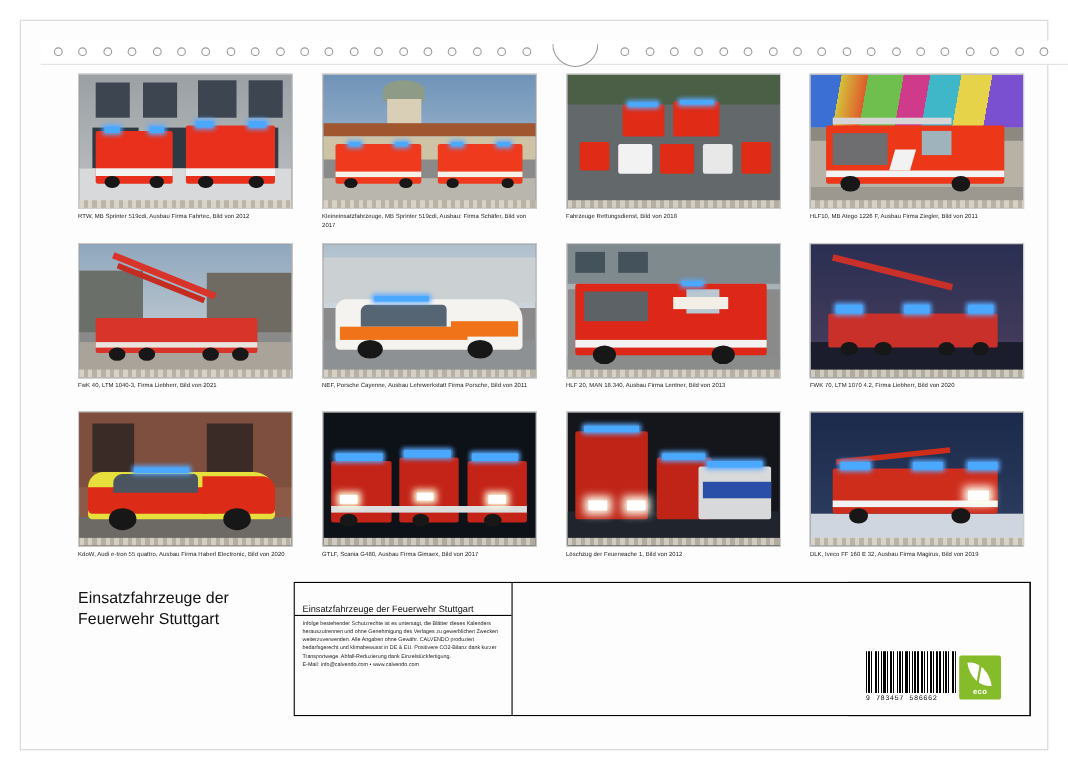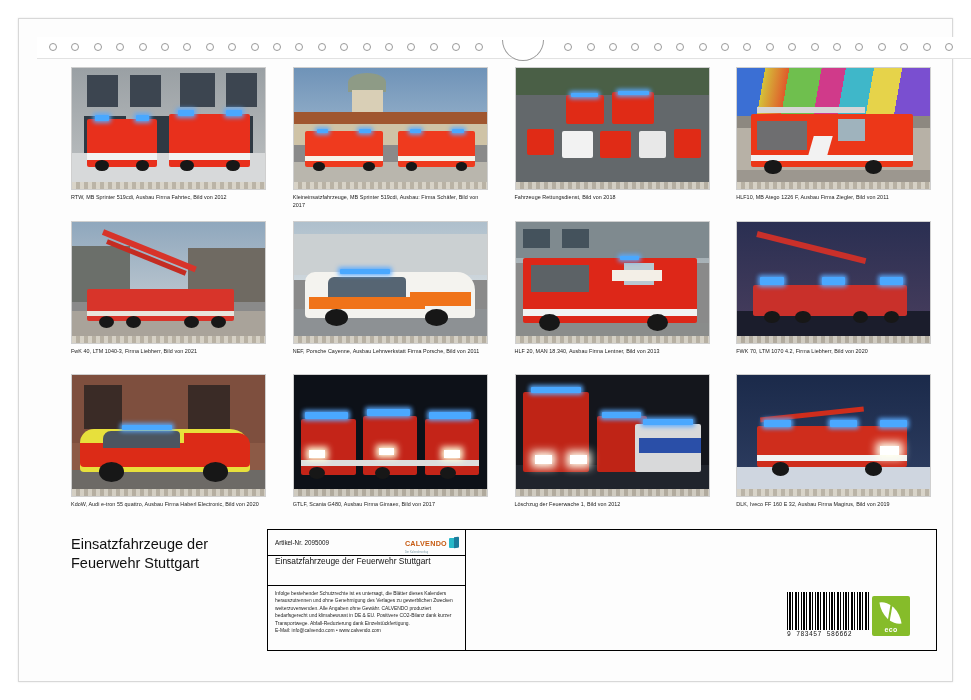--- a/index.html
+++ b/index.html
@@ -141,21 +141,21 @@
     background:#27b9c9; border-radius:1px 0 0 1px;
   }
   #calvendo-logo .book .p2 {
     position:absolute; left:5px; top:0; width:5px; height:11px;
     background:#1b7b9c; border-radius:0 1px 1px 0;
     transform: skewY(-6deg);
   }
   #row-name {
     height: 30px;
     border-bottom: 1.5px solid #000;
-    display: flex; align-items: flex-start;
+    display: flex; align-items: flex-end;
     padding: 0 7px;
   }
   #row-name .nm { font-size: 8.4px; line-height: 1.3; color: #111; }
   #row-legal {
     flex: 1;
     padding: 4px 7px 0 7px;
   }
   #row-legal .lg {
     font-size: 4.9px; line-height: 1.52; color: #1d1d1d;
     white-space: pre-line;
@@ -507,33 +507,20 @@
     <div id="bottom">
 
       <div id="title-block">
         <div class="t">Einsatzfahrzeuge der</div>
         <div class="t">Feuerwehr Stuttgart</div>
       </div>
 
       <div id="info-frame">
         <div id="info-left">
 
-          <div id="row-article">
-            <span id="article-no">Artikel-Nr. 2095009</span>
-            <span id="calvendo-logo">
-              <span>
-                <span class="word">CALVENDO</span>
-                <span class="sub">Der Kalenderverlag</span>
-              </span>
-              <span class="book">
-                <span class="p1"></span>
-                  <span class="p2"></span>
-              </span>
-            </span>
-          </div>
 
           <div id="row-name">
             <span class="nm">Einsatzfahrzeuge der Feuerwehr Stuttgart</span>
           </div>
 
           <div id="row-legal">
             <div class="lg">Infolge bestehender Schutzrechte ist es untersagt, die Blätter dieses Kalenders herauszutrennen und ohne Genehmigung des Verlages zu gewerblichen Zwecken weiterzuverwenden. Alle Angaben ohne Gewähr. CALVENDO produziert bedarfsgerecht und klimabewusst in DE &amp; EU. Positivere CO2-Bilanz dank kurzer Transportwege. Abfall-Reduzierung dank Einzelstückfertigung.
 E-Mail: info@calvendo.com • www.calvendo.com</div>
           </div>
         </div>

